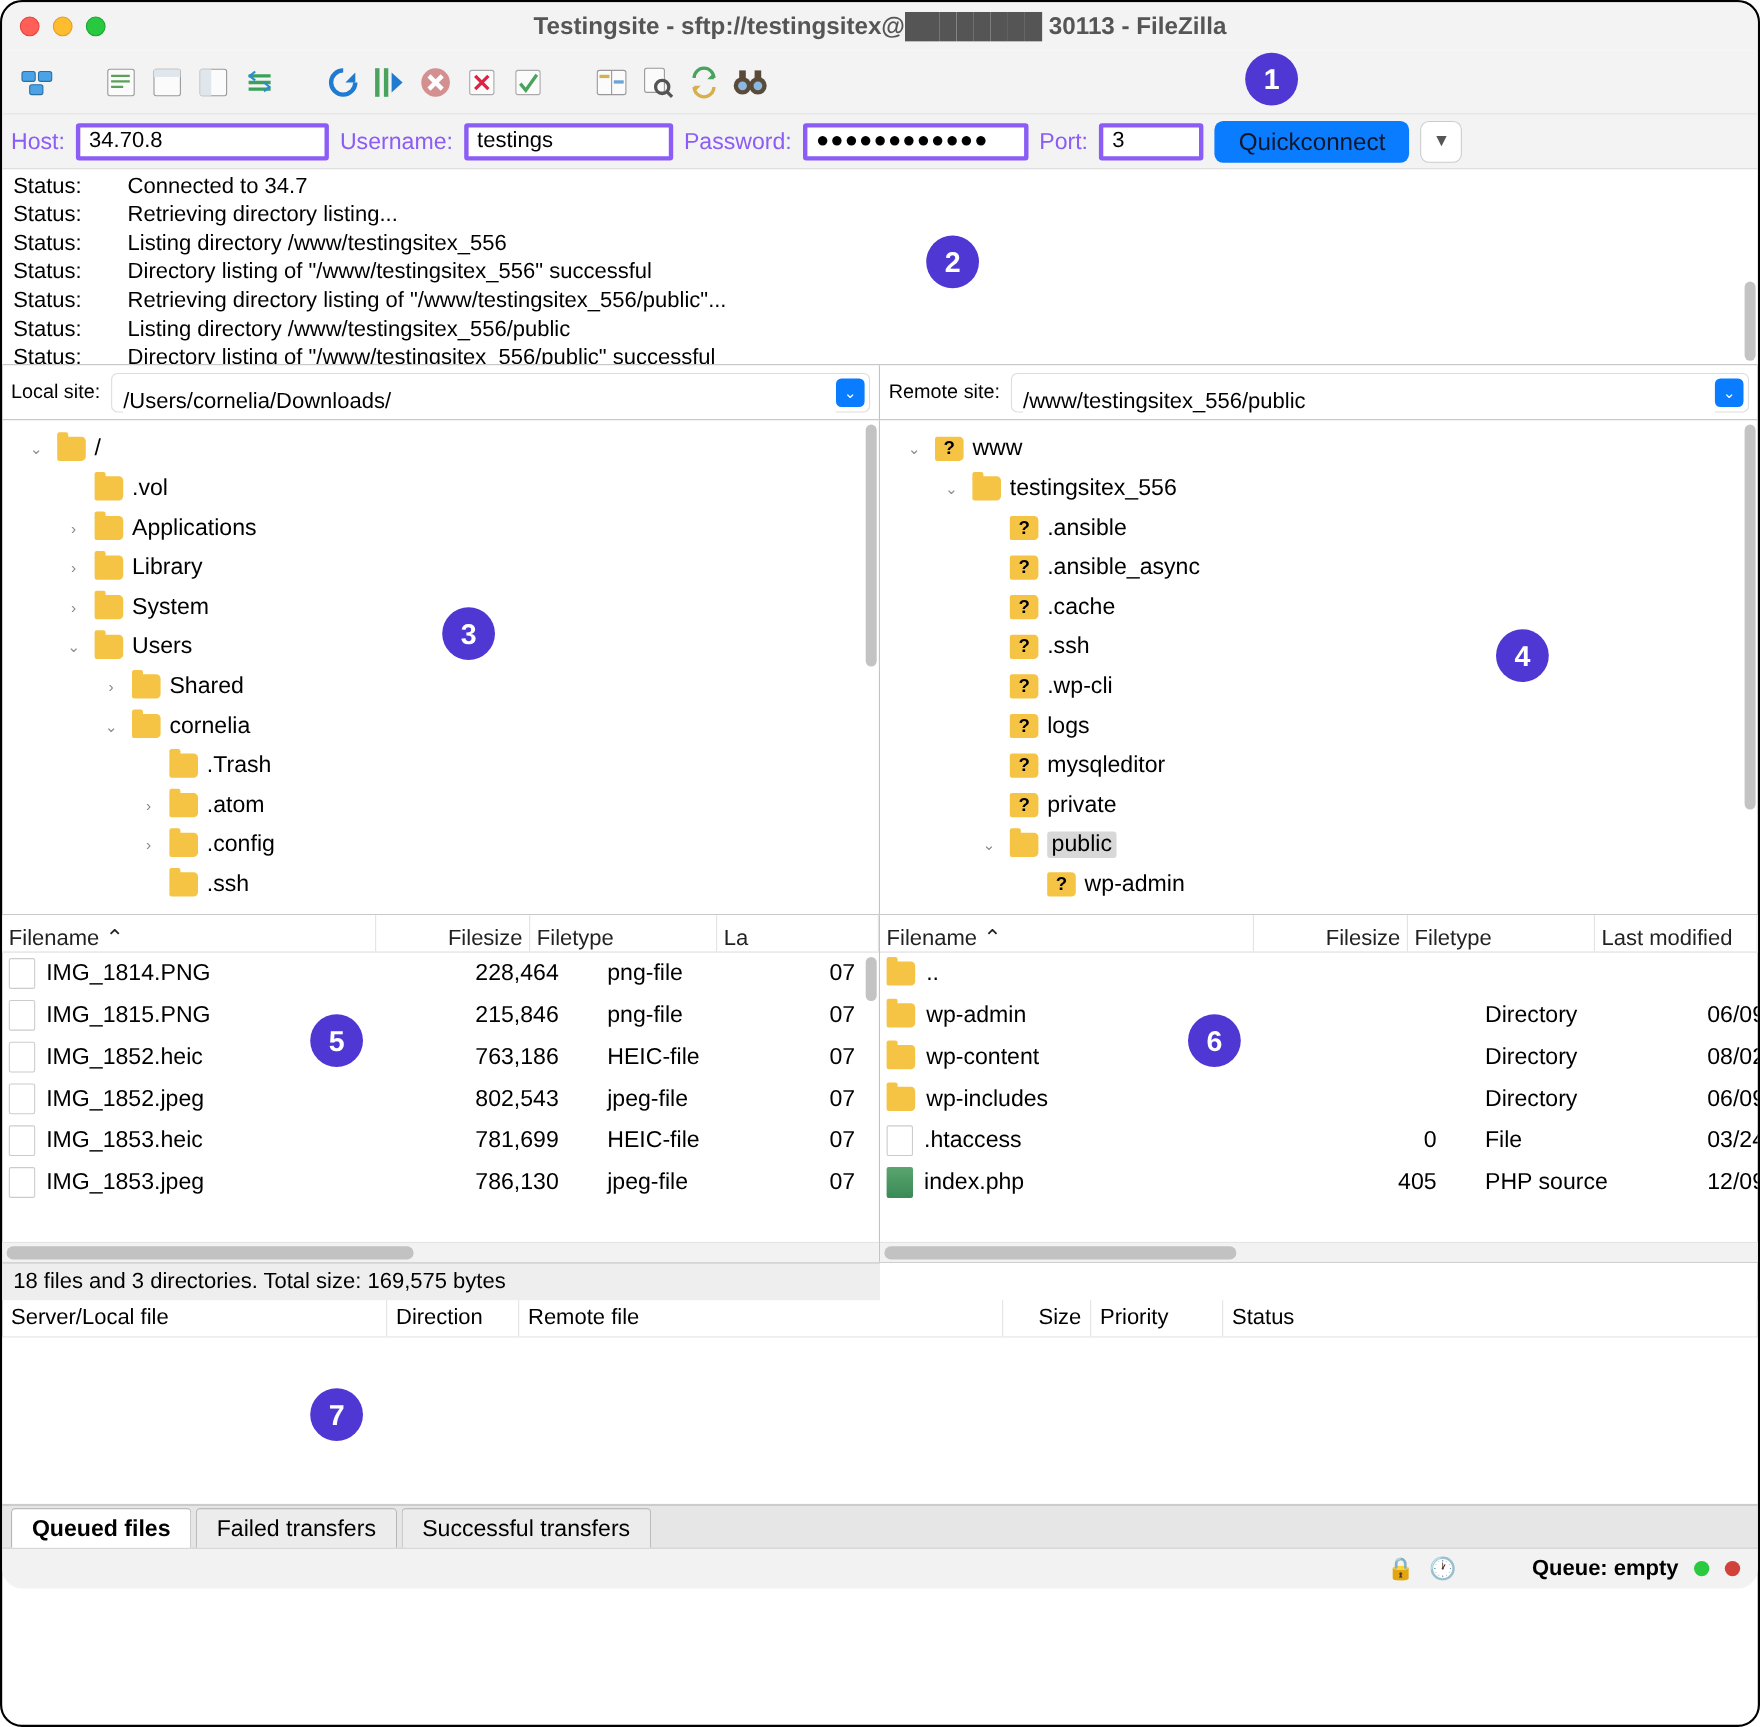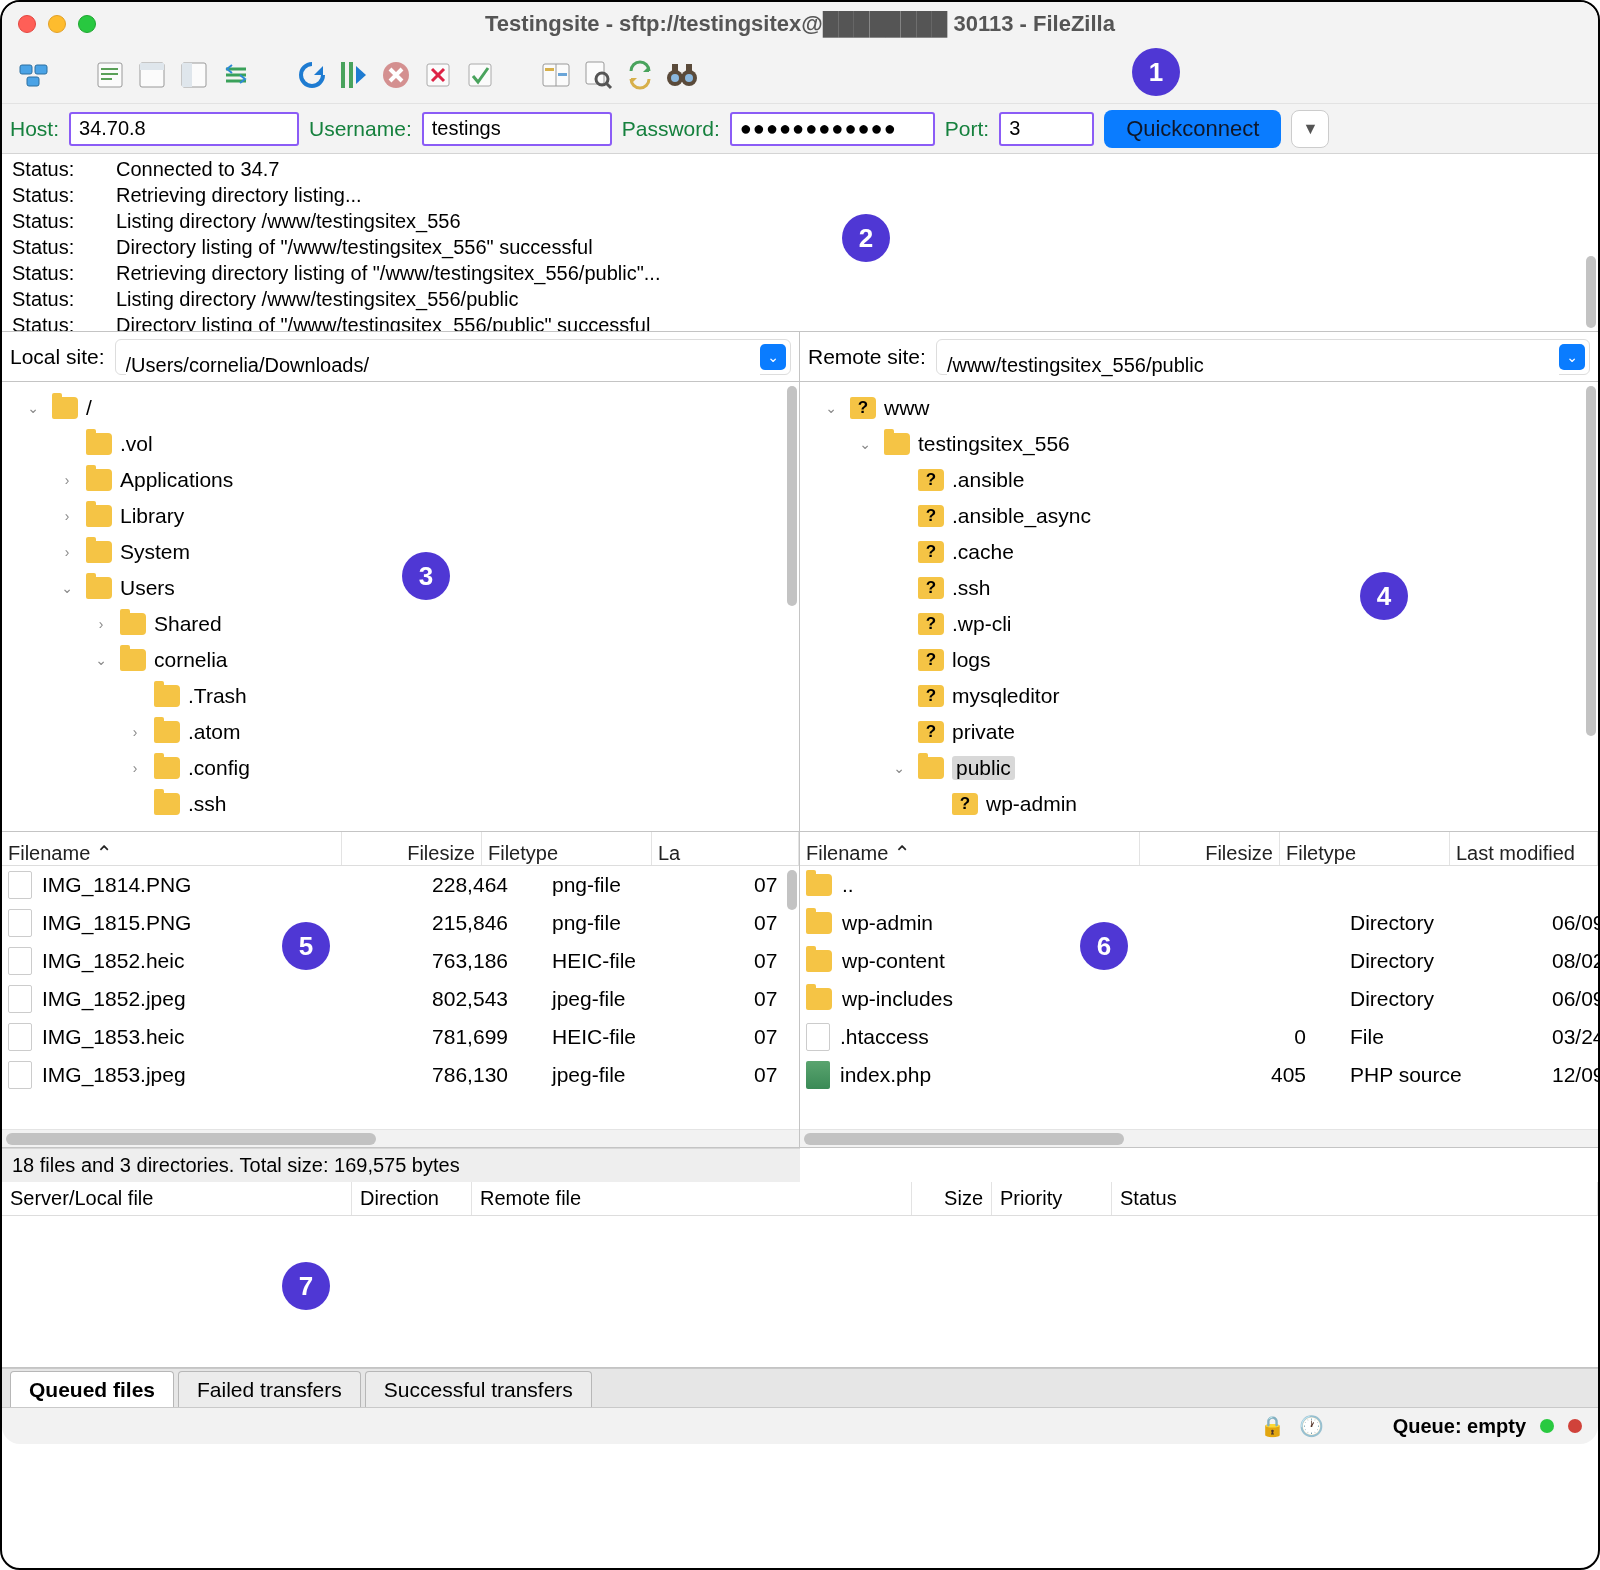--- a/index.html
+++ b/index.html
@@ -68,24 +68,24 @@
   
   .quickbar {
     height: 50px;
     background:#f3f3f3;
     display:flex;
     align-items:center;
     gap:10px;
     padding:0 8px;
     border-bottom:1px solid #d4d4d4;
   }
-  .quickbar label { font-size:21px; color:#15803d;}
+  .quickbar label { font-size:21px; color:#8b5cf6;}
   .qinput {
     background:#fff;
-    border:2px solid #8b5cf6;
+    border:4px solid #8b5cf6;
     border-radius:3px;
     height:34px;
     padding:0 8px;
     font-size:20px;
   }
   .pw-dots{ letter-spacing:1px;}
   .btn-quick {
     background:#0a7cff;
     color:#0f172a;
     border:none;
@@ -123,21 +123,21 @@
   }
   .site-half {
     width:50%;
     display:flex;
     align-items:center;
     padding:0 8px;
     gap:10px;
     border-right:1px solid #c4c4c4;
   }
   .site-half:last-child{border-right:none;}
-  .site-label{font-size:21px;}
+  .site-label{font-size:18px;}
   .site-input-wrap{
     flex:1;
     display:flex;
     align-items:center;
     background:#fff;
     border:1px solid #ddd;
     border-radius:6px;
     height:36px;
     padding:0 4px 0 10px;
   }

